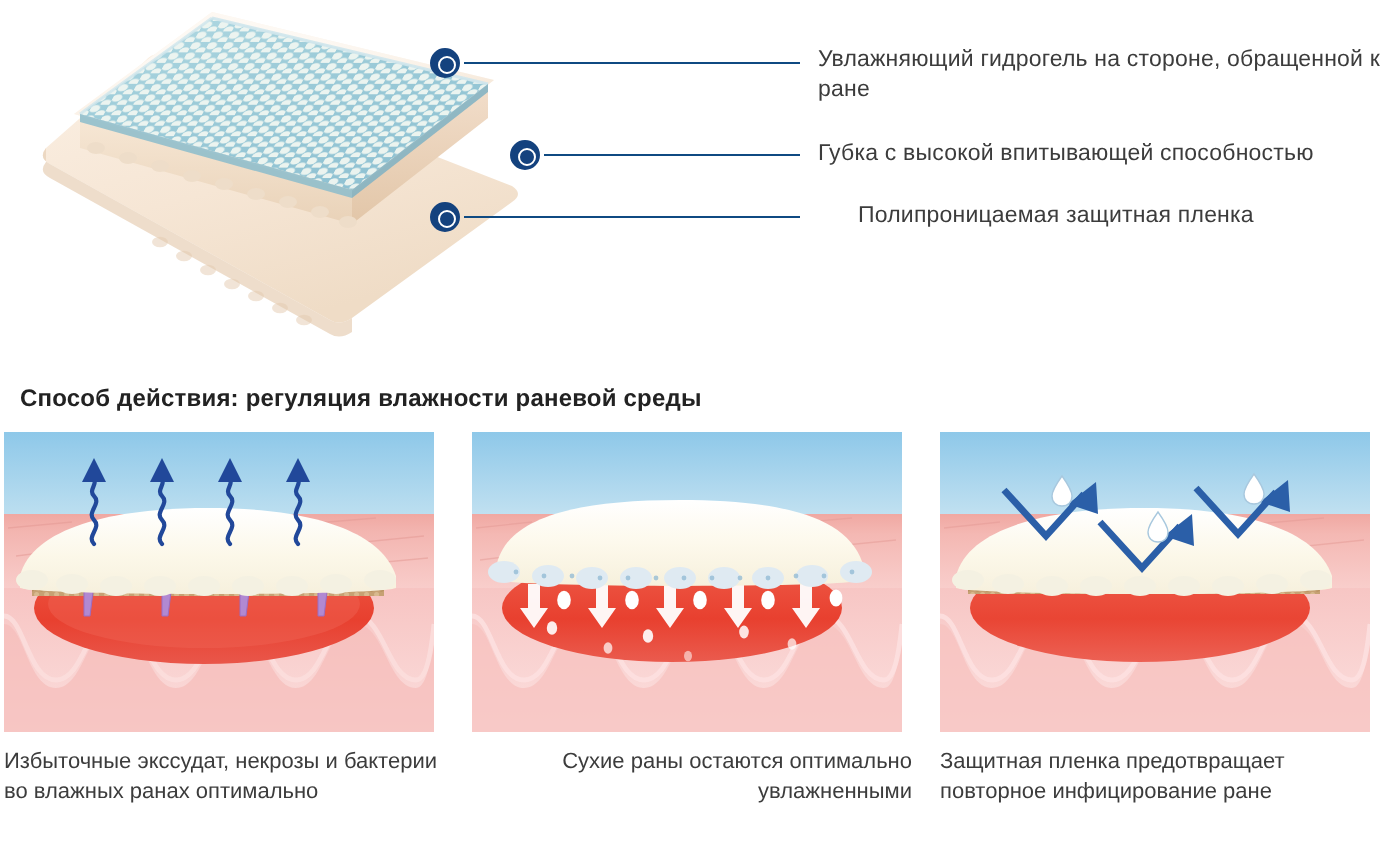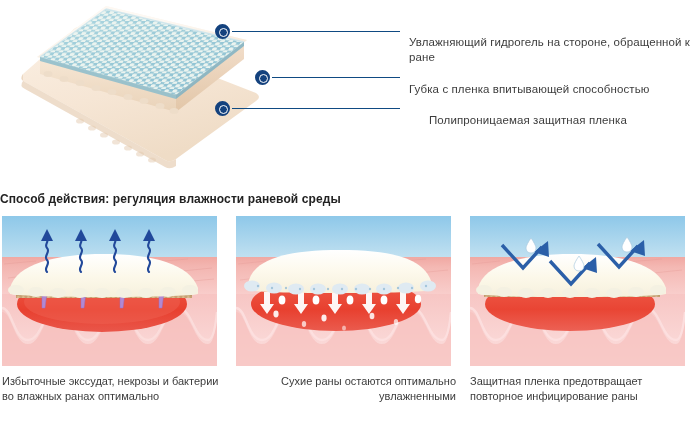--- a/index.html
+++ b/index.html
@@ -52,27 +52,26 @@
     border: 1.5px solid #ffffff;
     box-sizing: content-box;
   }
 
   .callout-label {
     position: absolute;
     font-size: 11.5px;
     line-height: 15px;
     color: #3c3c3c;
     letter-spacing: 0.1px;
-    margin-top: 12px;
   }
 
   
   #section-heading {
     position: absolute;
-    left: 0; top: 192px;
+    left: 10px; top: 192px;
     font-size: 12px;
     font-weight: bold;
     color: #222222;
     letter-spacing: 0.1px;
   }
 
   
   .panel {
     position: absolute;
     top: 216px;
@@ -213,21 +212,21 @@
 
   <div class="callout-line" style="left:232px; top:31px;  width:168px;"></div>
   <div class="callout-line" style="left:272px; top:77px;  width:128px;"></div>
   <div class="callout-line" style="left:232px; top:108px; width:168px;"></div>
 
   <div class="callout-dot" style="left:215px; top:24px;"></div>
   <div class="callout-dot" style="left:255px; top:70px;"></div>
   <div class="callout-dot" style="left:215px; top:101px;"></div>
 
   <div class="callout-label" style="left:409px; top:23px; width:288px;">Увлажняющий гидрогель на стороне, обращенной к ране</div>
-  <div class="callout-label" style="left:409px; top:70px; width:288px;">Губка с пленка впитывающей способностью</div>
+  <div class="callout-label" style="left:409px; top:70px; width:288px;">Губка с высокой впитывающей способностью</div>
   <div class="callout-label" style="left:429px; top:101px; width:288px;">Полипроницаемая защитная пленка</div>
 </div>
 
 <div id="section-heading">Способ действия: регуляция влажности раневой среды</div>
 
 <div class="panel" id="panel-0">
   <svg width="215" height="150" viewBox="0 0 215 150">
     <defs>
       <linearGradient id="sky1" x1="0" y1="0" x2="0" y2="1">
         <stop offset="0%" stop-color="#8ec8e9"></stop>
@@ -541,13 +540,13 @@
     <g fill="#ffffff" stroke="#a8c8de" stroke-width="0.7">
       <path d="M61,22 C61,22 66,29 66,32 C66,35 64,37 61,37 C58,37 56,35 56,32 C56,29 61,22 61,22 Z"></path>
       <path d="M109,40 C109,40 114,47 114,50 C114,53 112,55 109,55 C106,55 104,53 104,50 C104,47 109,40 109,40 Z"></path>
       <path d="M157,21 C157,21 162,28 162,31 C162,34 160,36 157,36 C154,36 152,34 152,31 C152,28 157,21 157,21 Z"></path>
     </g>
   </svg>
 </div>
 
 <div class="panel-caption" id="caption-0">Избыточные экссудат, некрозы и бактерии во влажных ранах оптимально</div>
 <div class="panel-caption" id="caption-1">Сухие раны остаются оптимально увлажненными</div>
-<div class="panel-caption" id="caption-2">Защитная пленка предотвращает повторное инфицирование раны</div>
+<div class="panel-caption" id="caption-2">Защитная пленка предотвращает повторное инфицирование ране</div>
 
 </body></html>

